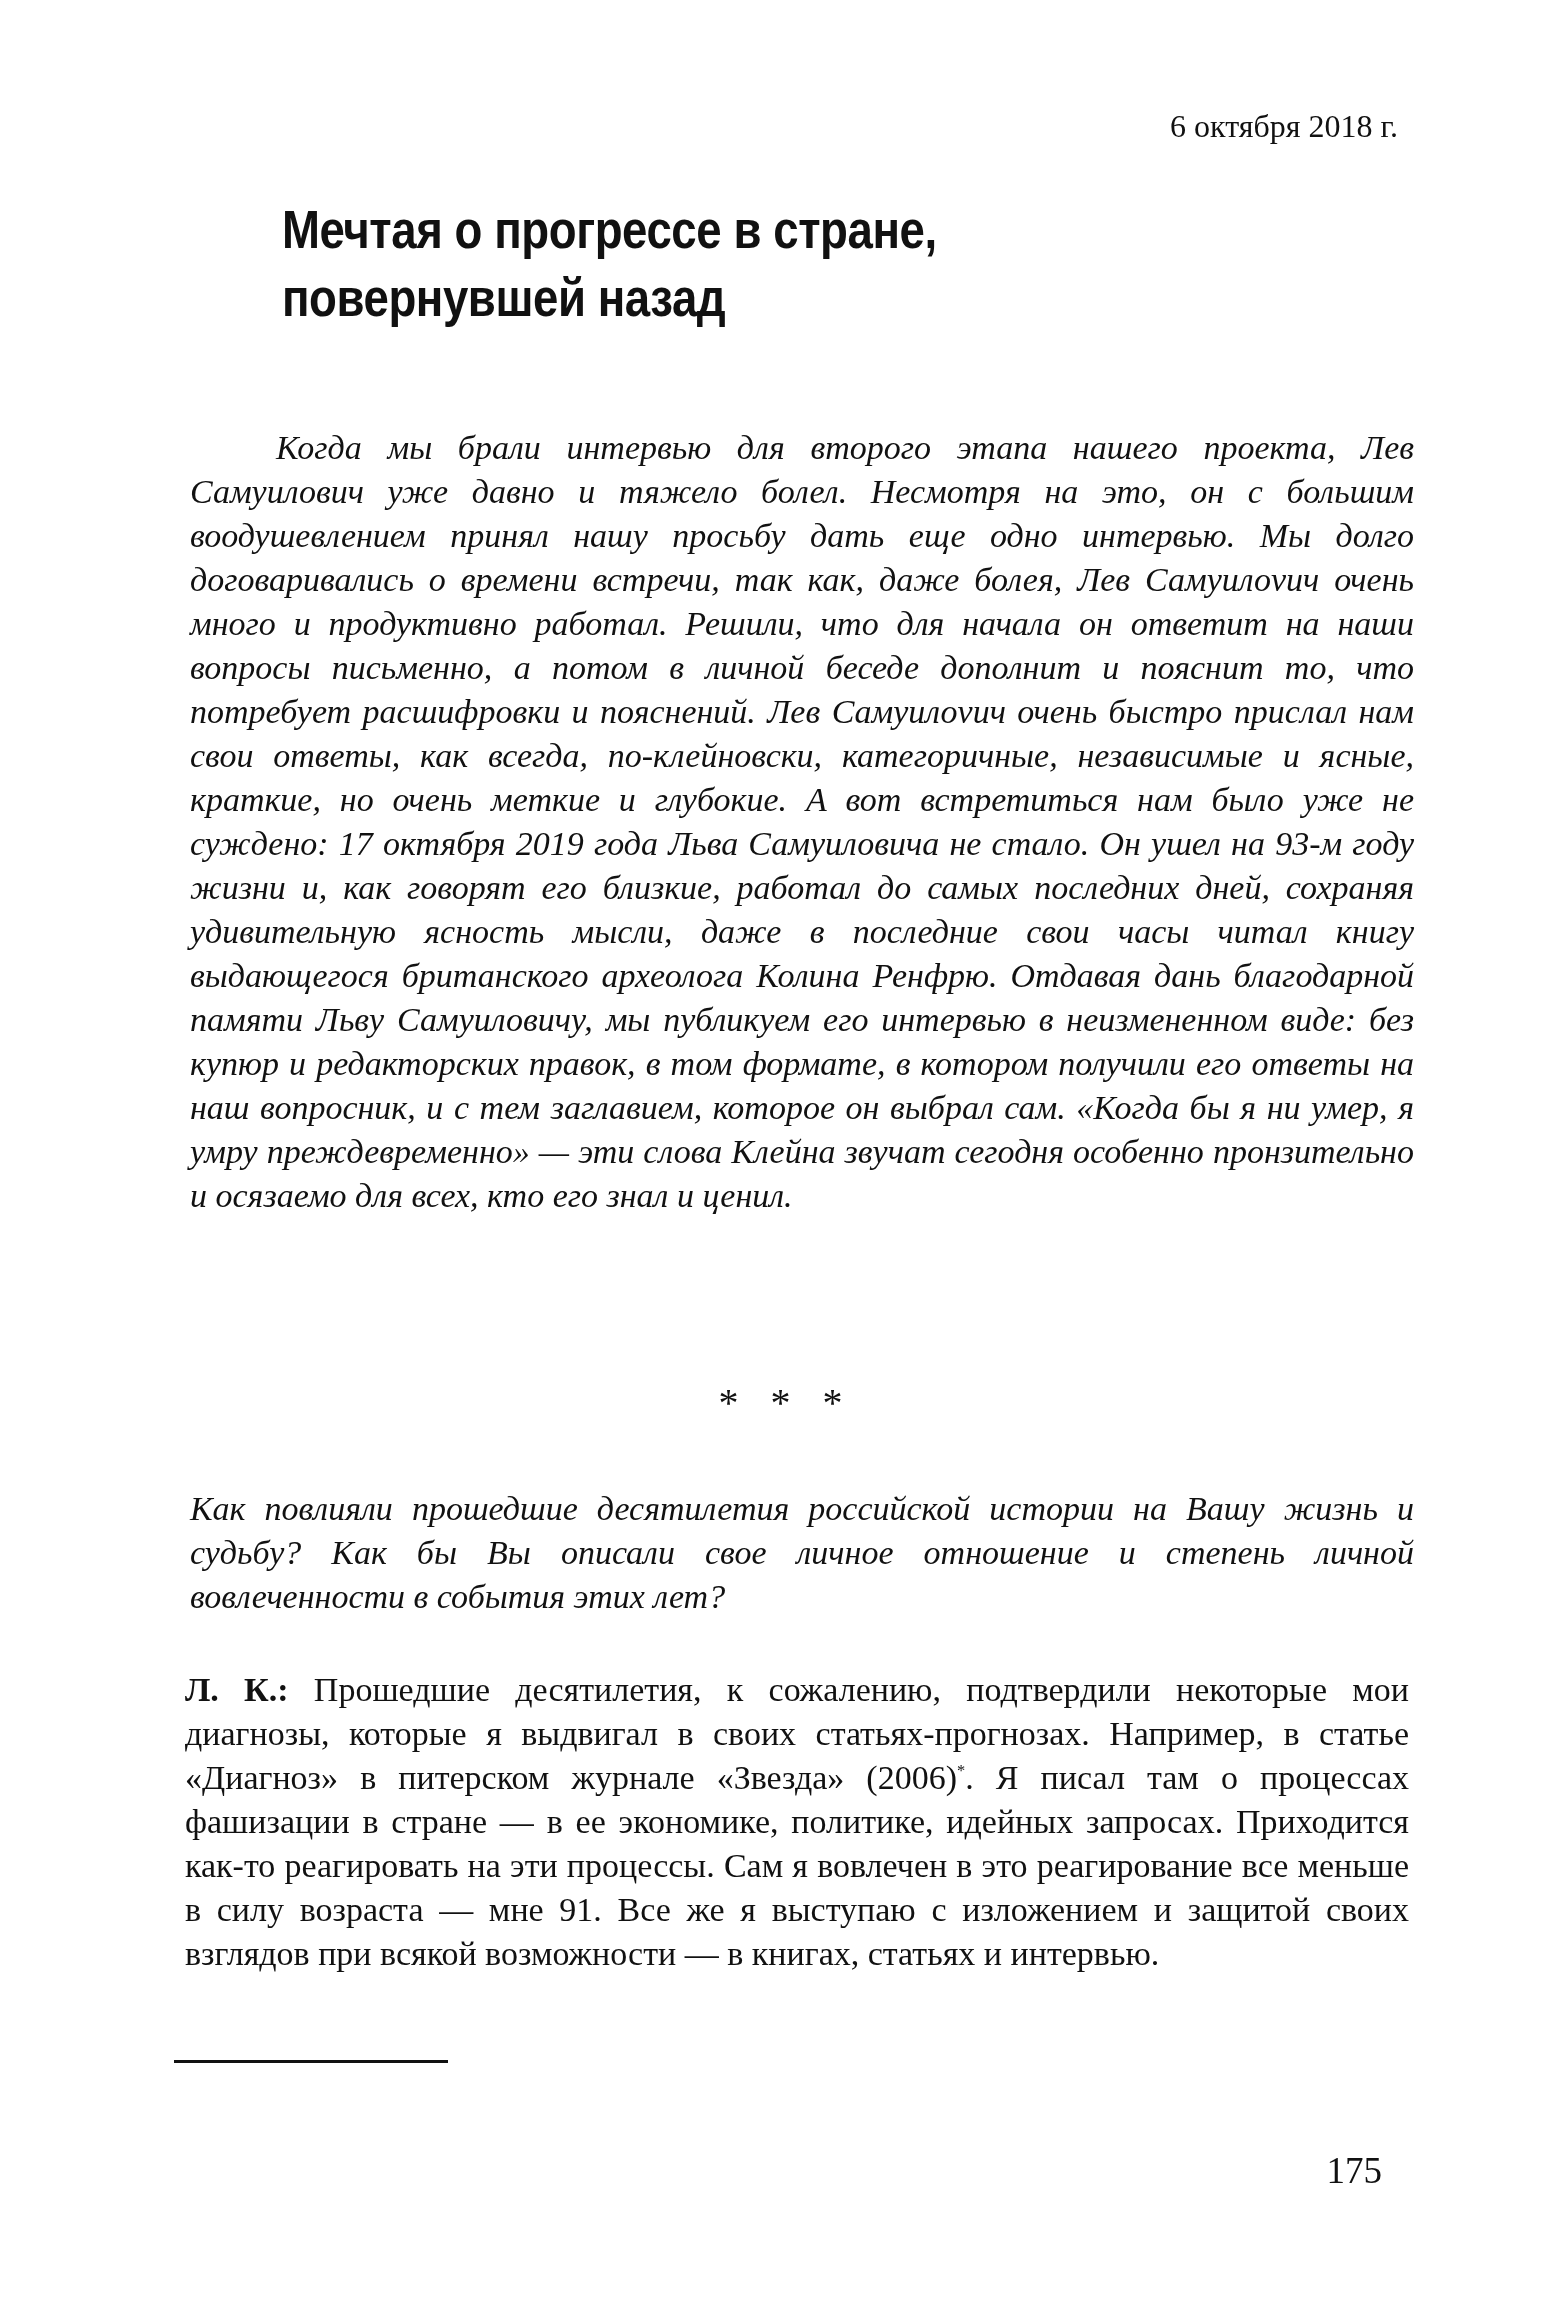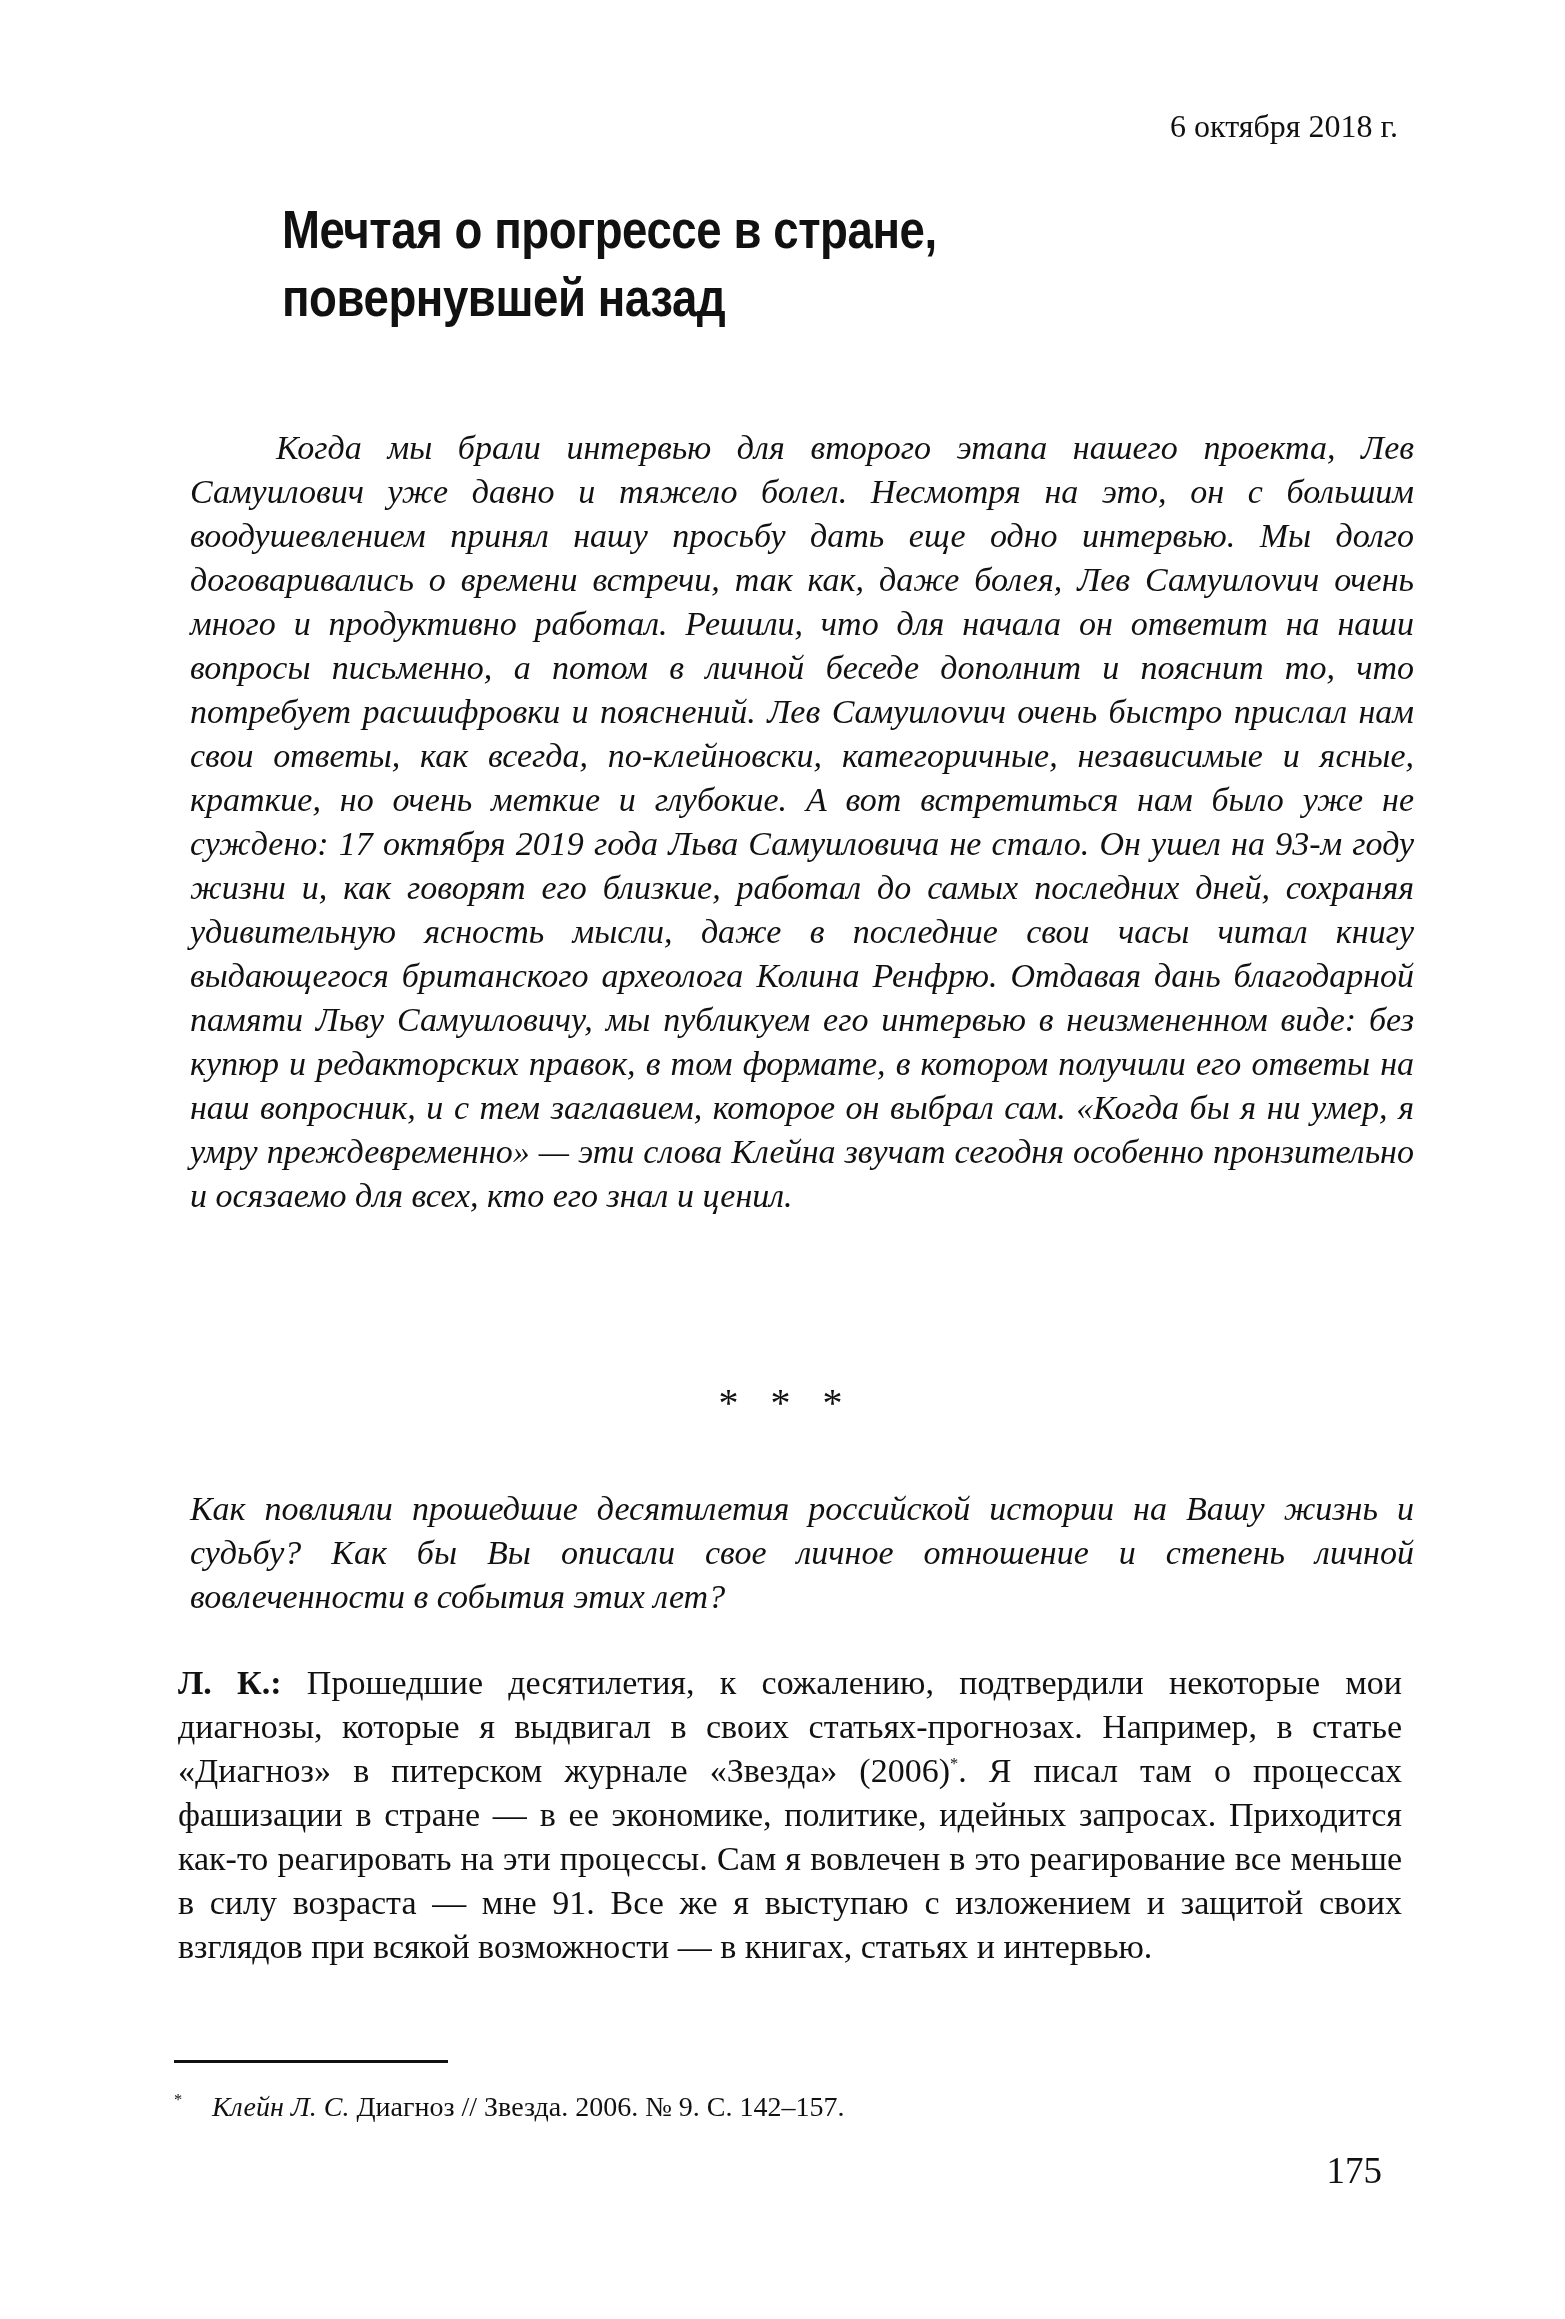--- a/index.html
+++ b/index.html
@@ -77,21 +77,21 @@
       font-size: 34px;
       line-height: 44px;
       text-align: justify;
       text-align-last: left;
     }
     .answer {
       position: absolute;
       left: 0;
       top: 1657px;
       width: 1224px;
-      margin: 4px;
+      margin: 11px;
       font-size: 34px;
       line-height: 44px;
       text-align: justify;
     }
     .answer .speaker {
       font-weight: bold;
     }
     .answer sup {
       font-size: 16.4px;
       line-height: 0;
@@ -146,20 +146,17 @@
   <p class="intro">Когда мы брали интервью для второго этапа нашего проекта, Лев Самуилович уже давно и тяжело болел. Несмотря на это, он с большим воодушевлением принял нашу просьбу дать еще одно интервью. Мы долго договаривались о времени встречи, так как, даже болея, Лев Самуило­vич очень много и продуктивно работал. Решили, что для начала он от­ветит на наши вопросы письменно, а потом в личной беседе дополнит и пояснит то, что потребует расшифровки и пояснений. Лев Самуило­vич очень быстро прислал нам свои ответы, как всегда, по-клейновски, категоричные, независимые и ясные, краткие, но очень меткие и глубо­кие. А вот встретиться нам было уже не суждено: 17 октября 2019 года Льва Самуиловича не стало. Он ушел на 93-м году жизни и, как говорят его близкие, работал до самых последних дней, сохраняя удивительную ясность мысли, даже в последние свои часы читал книгу выдающегося британского археолога Колина Ренфрю. Отдавая дань благодарной па­мяти Льву Самуиловичу, мы публикуем его интервью в неизмененном виде: без купюр и редакторских правок, в том формате, в котором полу­чили его ответы на наш вопросник, и с тем заглавием, которое он выбрал сам. «Когда бы я ни умер, я умру преждевременно» — эти слова Клейна звучат сегодня особенно пронзительно и осязаемо для всех, кто его знал и ценил.</p>
 
   <div class="stars">* * *</div>
 
   <p class="question">Как повлияли прошедшие десятилетия российской истории на Вашу жизнь и судьбу? Как бы Вы описали свое личное отношение и степень личной вовлеченности в события этих лет?</p>
 
   <p class="answer"><span class="speaker">Л. К.:</span><span> Прошедшие десятилетия, к сожалению, подтвердили некоторые мои диагнозы, которые я выдвигал в своих статьях-прогнозах. Напри­мер, в статье «Диагноз» в питерском журнале «Звезда» (2006)</span><sup>*</sup><span>. Я пи­сал там о процессах фашизации в стране — в ее экономике, политике, идейных запросах. Приходится как-то реагировать на эти процессы. Сам я вовлечен в это реагирование все меньше в силу возраста — мне 91. Все же я выступаю с изложением и защитой своих взглядов при всякой возможности — в книгах, статьях и интервью.</span></p>
 
   <div class="footnote-rule"></div>
 
-  <div class="footnote">
-    <span class="fn-mark">*</span><span class="fn-author">Клейн Л. С.</span><span> Диагноз // Звезда. 2006. № 9. С. 142–157.</span>
-  </div>
 
   <div class="page-number">175</div>
 
 </div>
 
 
 </body></html>

